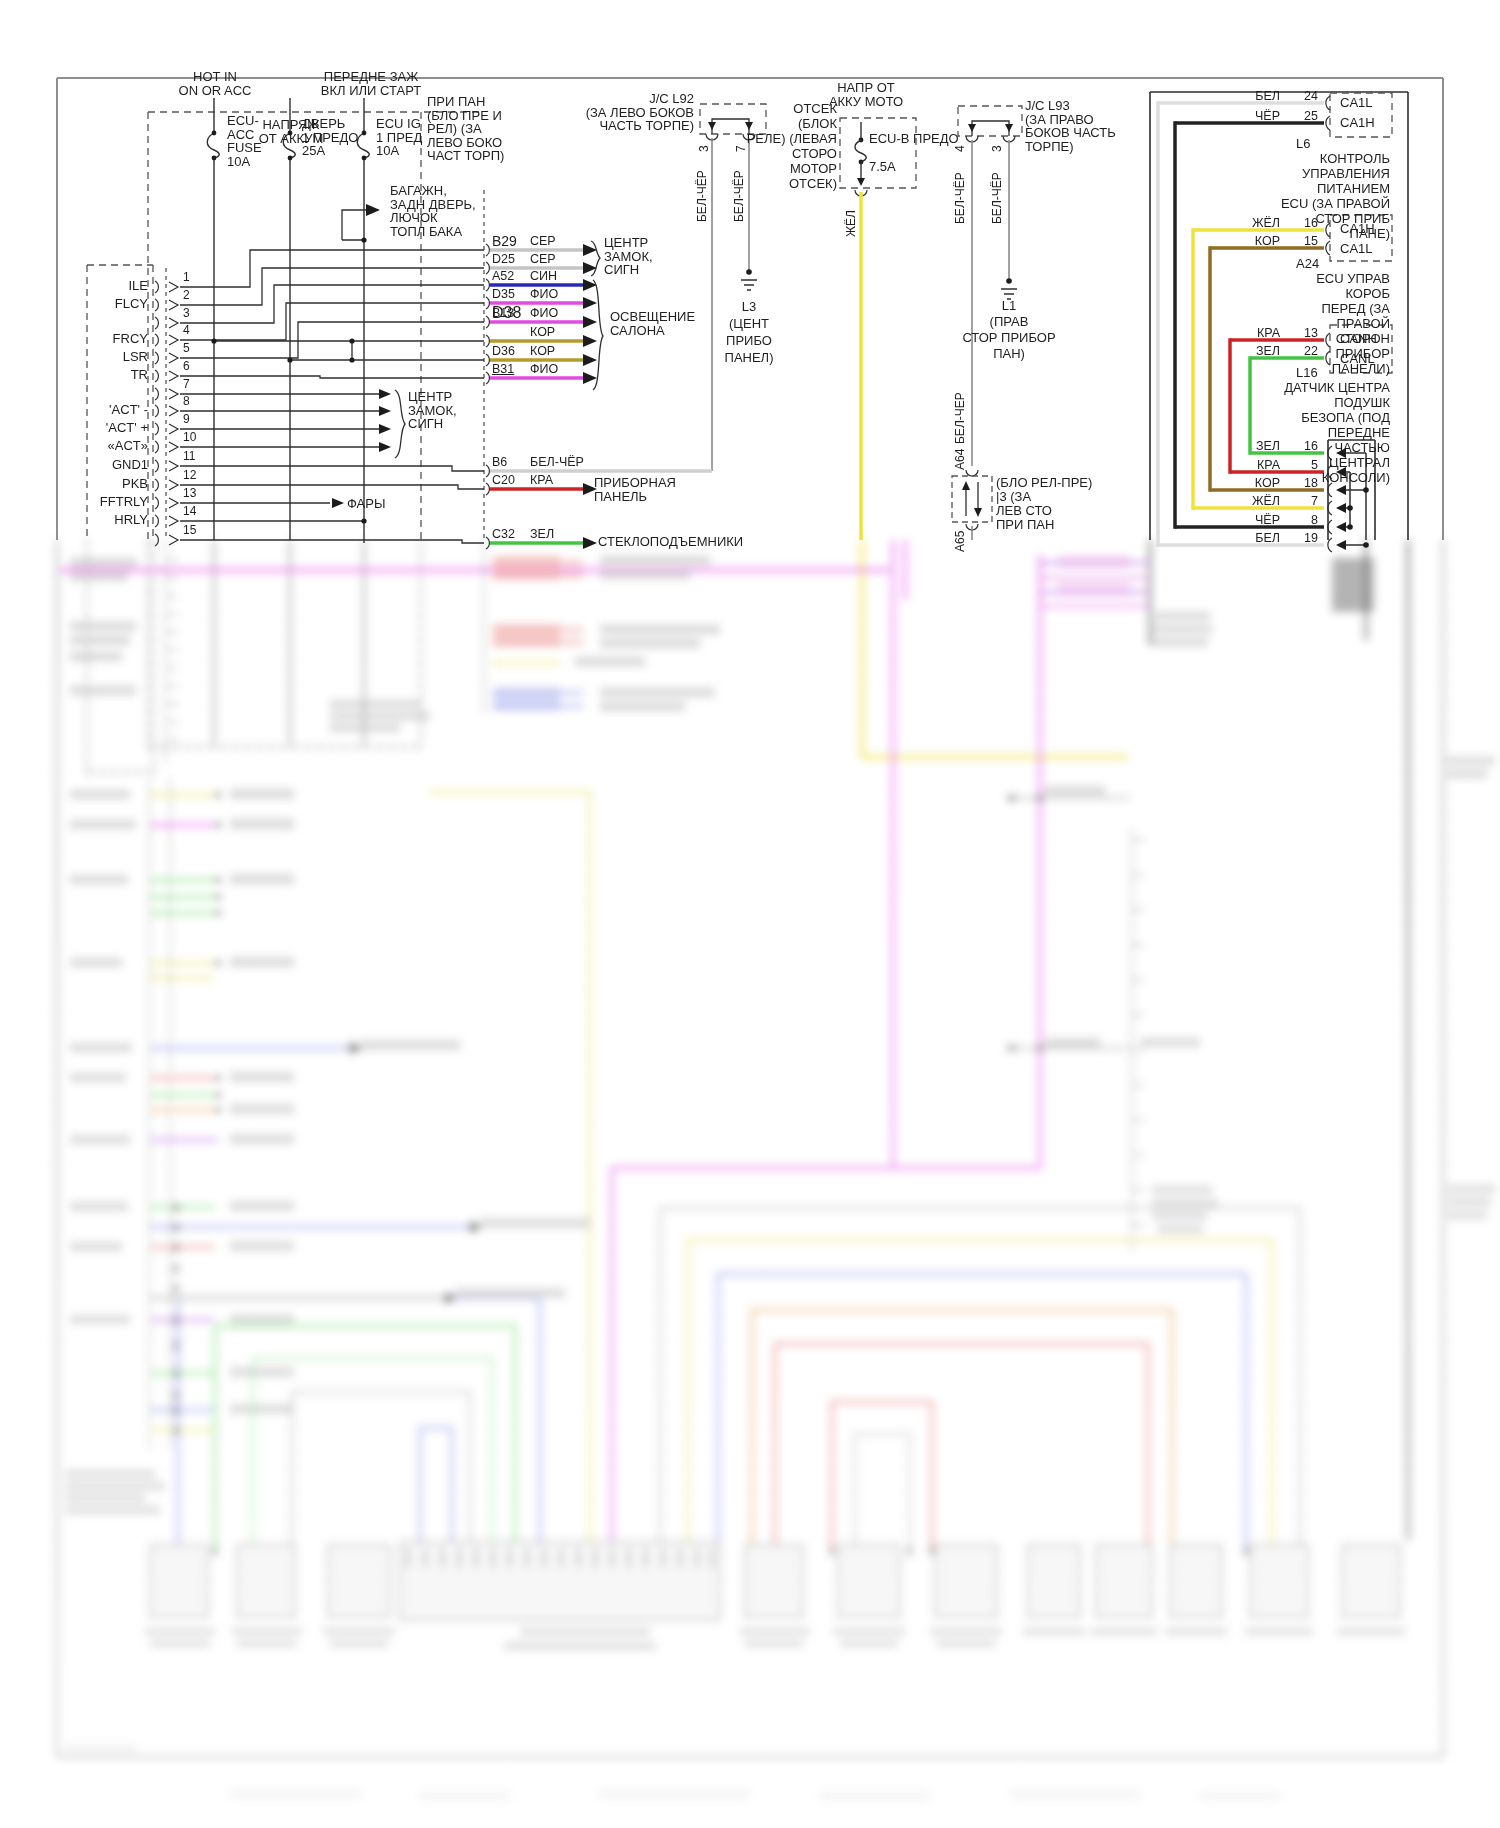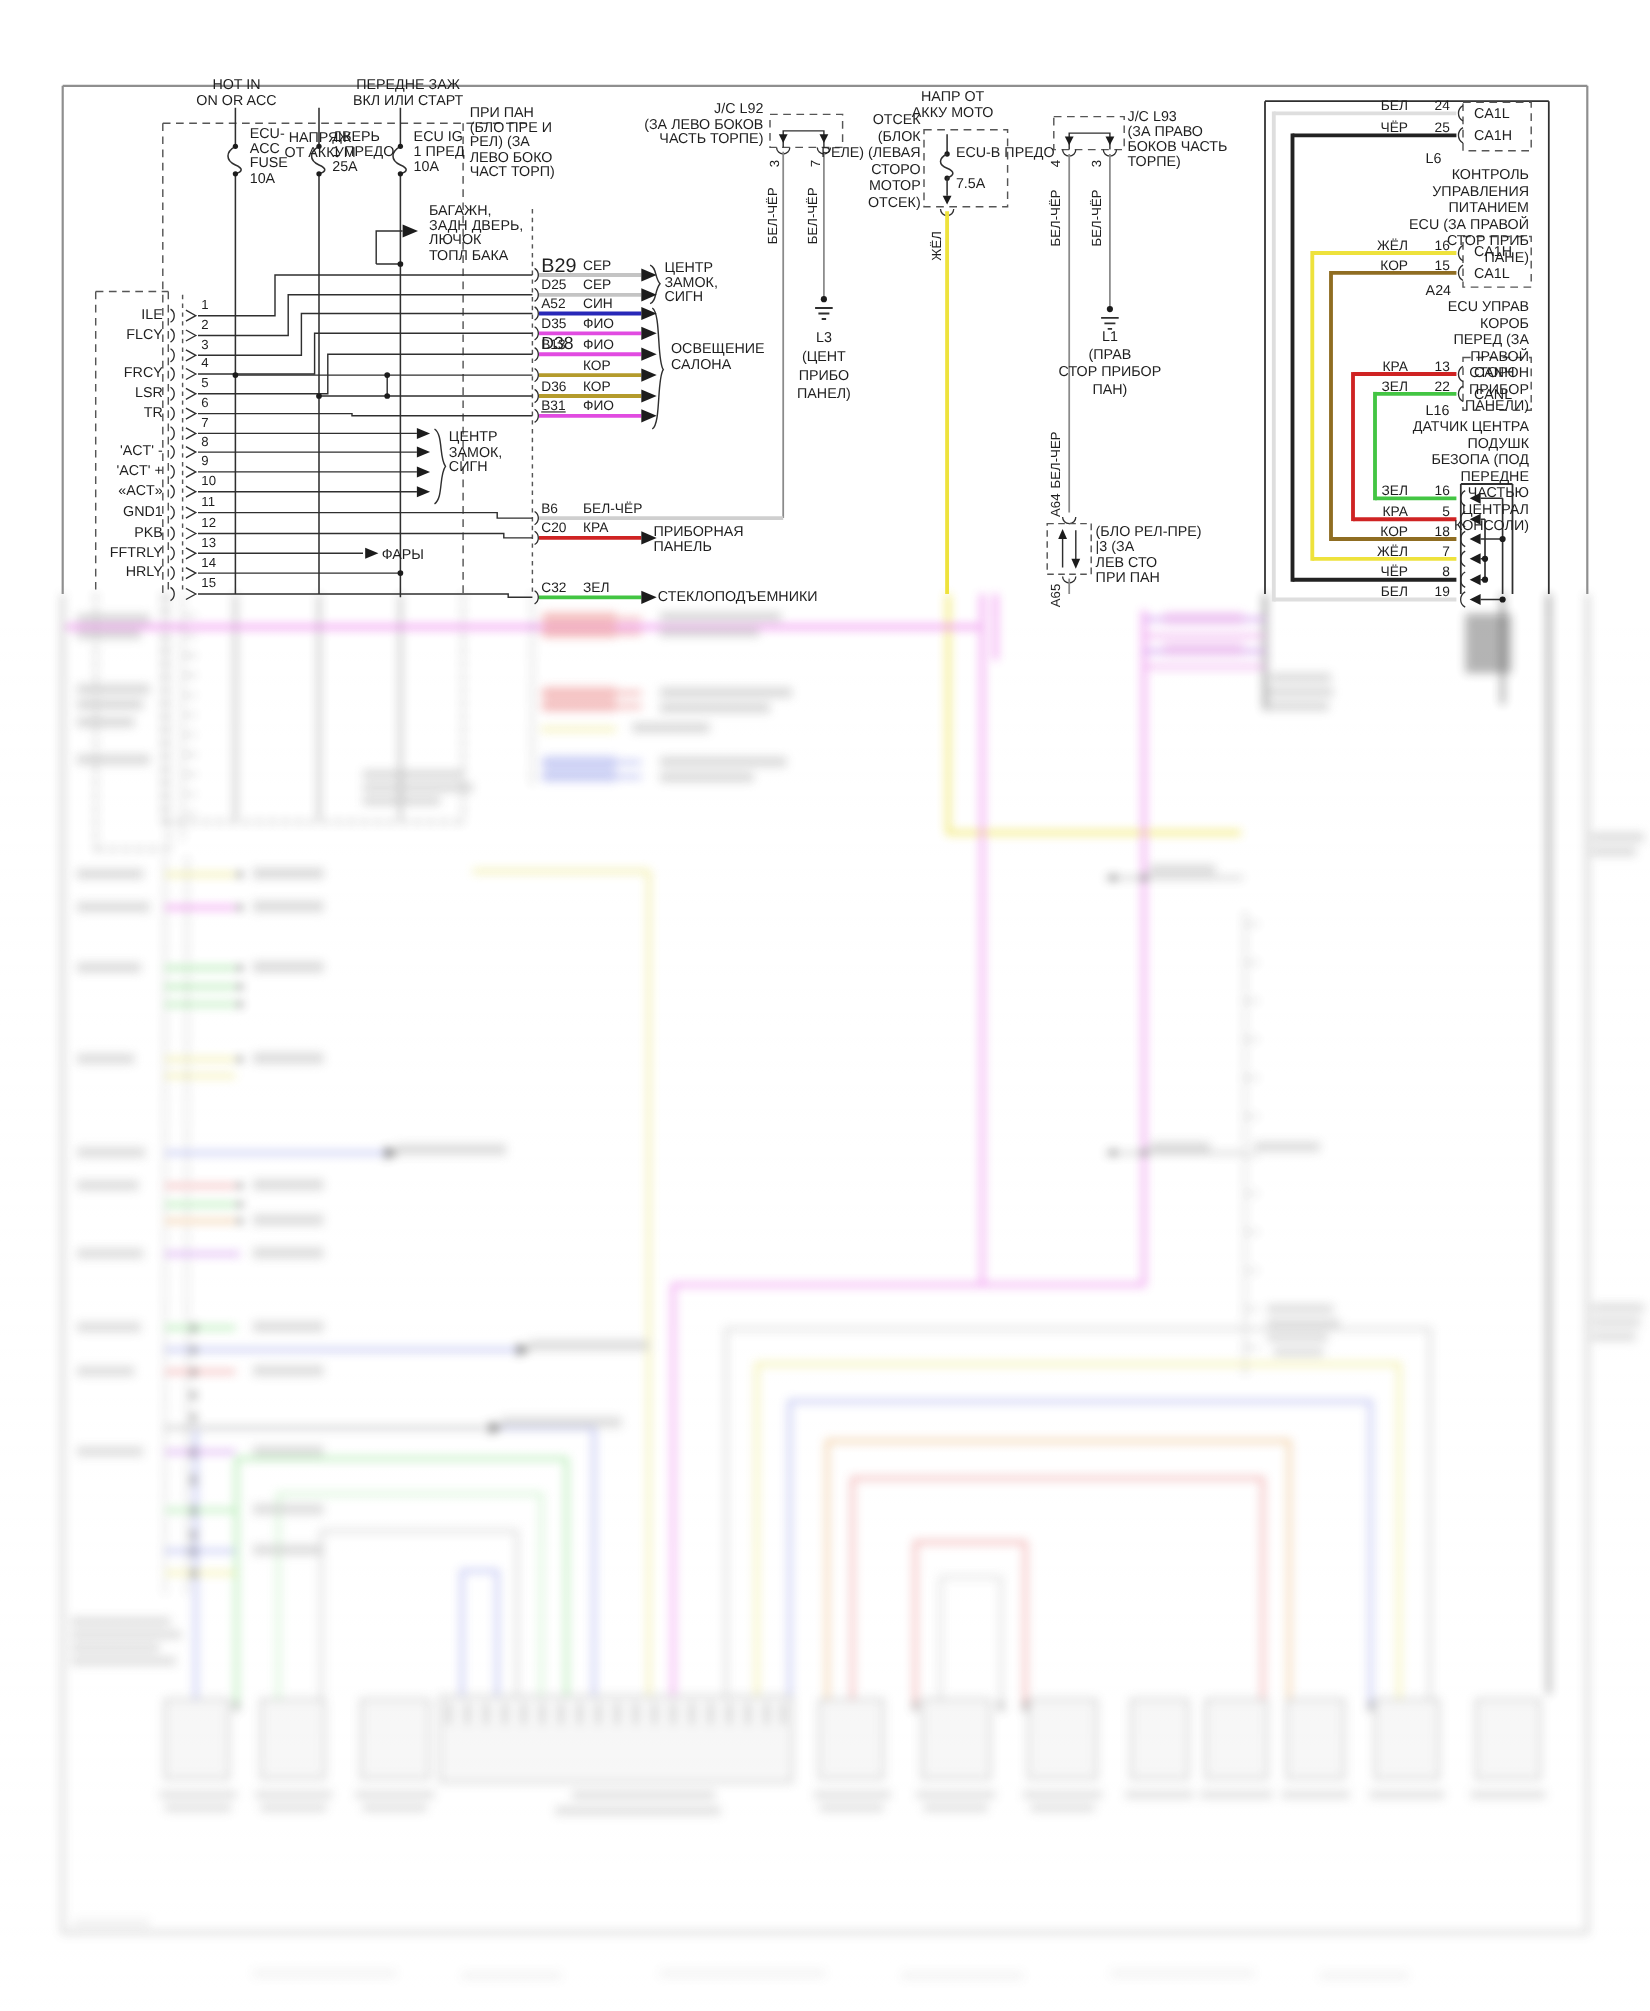--- a/index.html
+++ b/index.html
@@ -548,21 +548,21 @@
       <div class="lbl" style="left: 183px; top: 431px; font-size: 12px; line-height: 13.5px;">10</div>
       <div class="lbl a-r" style="left: 148px; top: 458px; line-height: 13.5px;">GND1</div>
       <div class="lbl" style="left: 183px; top: 450px; font-size: 12px; line-height: 13.5px;">11</div>
       <div class="lbl a-r" style="left: 148px; top: 477px; line-height: 13.5px;">PKB</div>
       <div class="lbl" style="left: 183px; top: 469px; font-size: 12px; line-height: 13.5px;">12</div>
       <div class="lbl a-r" style="left: 148px; top: 495px; line-height: 13.5px;">FFTRLY</div>
       <div class="lbl" style="left: 183px; top: 487px; font-size: 12px; line-height: 13.5px;">13</div>
       <div class="lbl a-r" style="left: 148px; top: 513px; line-height: 13.5px;">HRLY</div>
       <div class="lbl" style="left: 183px; top: 505px; font-size: 12px; line-height: 13.5px;">14</div>
       <div class="lbl" style="left: 183px; top: 524px; font-size: 12px; line-height: 13.5px;">15</div>
-      <div class="lbl" style="left: 492px; top: 235px; font-size: 18px; line-height: 13.5px; text-align: right;">B29</div>
+      <div class="lbl" style="left: 492px; top: 235px; font-size: 14px; line-height: 13.5px; text-align: right;">B29</div>
       <div class="lbl" style="left: 530px; top: 235px; font-size: 12.5px; line-height: 13.5px;">СЕР</div>
       <div class="lbl" style="left: 492px; top: 253px; font-size: 12.5px; line-height: 13.5px;">D25</div>
       <div class="lbl" style="left: 530px; top: 253px; font-size: 12.5px; line-height: 13.5px;">СЕР</div>
       <div class="lbl" style="left: 492px; top: 270px; font-size: 12.5px; line-height: 13.5px;">A52</div>
       <div class="lbl" style="left: 530px; top: 270px; font-size: 12.5px; line-height: 13.5px;">СИН</div>
       <div class="lbl" style="left: 492px; top: 288px; font-size: 12.5px; line-height: 13.5px;">D35</div>
       <div class="lbl" style="left: 530px; top: 288px; font-size: 12.5px; line-height: 13.5px;">ФИО</div>
       <div class="lbl" style="left: 492px; top: 307px; font-size: 12.5px; line-height: 13.5px;">B13</div>
       <div class="lbl" style="left: 530px; top: 307px; font-size: 12.5px; line-height: 13.5px;">ФИО</div>
       <div class="lbl" style="left: 492px; top: 306px; font-size: 16px; line-height: 13.5px;">D38</div>

